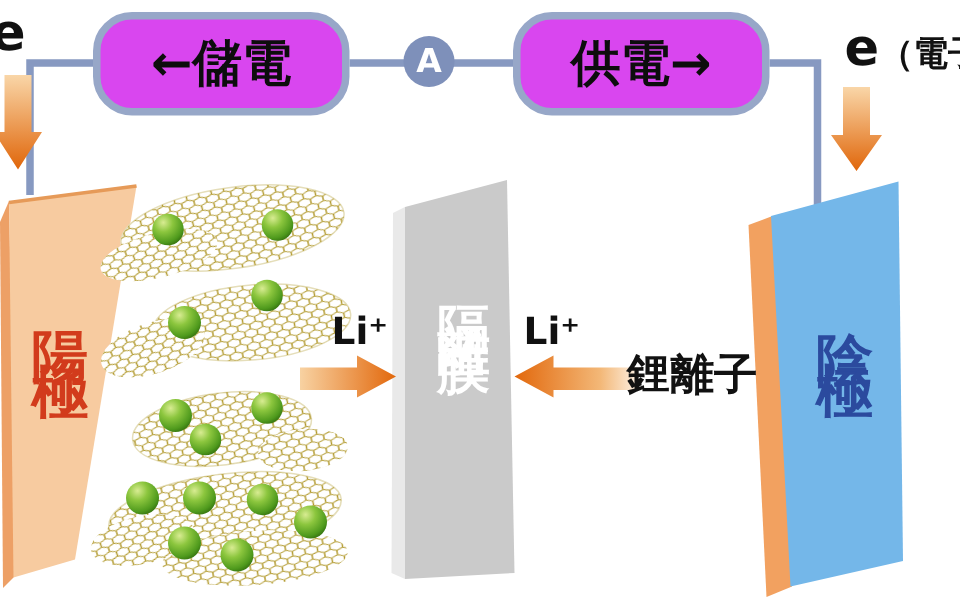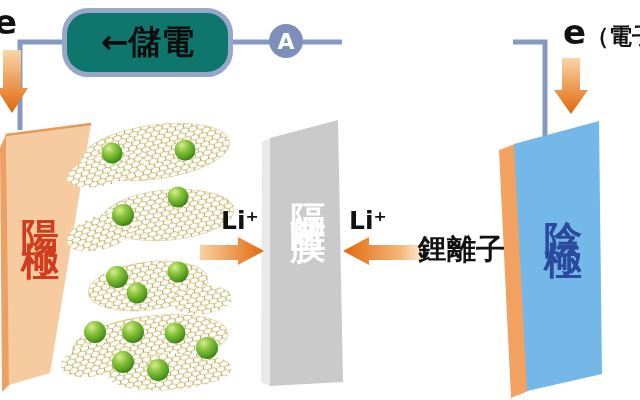--- a/index.html
+++ b/index.html
@@ -2,21 +2,21 @@
 <html><head>
 <meta charset="utf-8">
 <style>
   html,body{margin:0;padding:0;background:#fff;}
   body{width:640px;height:400px;overflow:hidden;position:relative;
        font-family:"DejaVu Sans","Liberation Sans",sans-serif;}
   #stage{position:absolute;left:0;top:0;width:640px;height:400px;}
   svg#art{position:absolute;left:0;top:0;}
   .lbl{position:absolute;white-space:nowrap;color:#111;}
   .pillbox{position:absolute;top:8px;height:69px;box-sizing:border-box;
-           background:#0f766e;border:5px solid #97a7c8;border-radius:26px;
+           background:#d946ef;border:5px solid #97a7c8;border-radius:26px;
            display:flex;align-items:center;justify-content:center;
            font-size:33px;font-weight:bold;color:#0d0d0d;z-index:3;}
   #store-box{left:62px;width:171px;}
   #supply-box{left:342px;width:171px;}
   #ammeter{position:absolute;left:269px;top:24px;width:34px;height:34px;
            border-radius:50%;background:#7e90ba;color:#fff;font-weight:bold;
            font-size:22px;display:flex;align-items:center;justify-content:center;z-index:4;}
   .e-label{font-size:34px;font-weight:bold;z-index:5;}
   #e-left{left:-6px;top:2px;}
   #e-right{left:563px;top:12px;}
@@ -140,20 +140,23 @@
       <path d="M200,245 L238,245 L238,237 L264,251 L238,265 L238,260 L200,260 Z"></path>
     </g>
     <g fill="url(#leftArrow)">
       <path d="M425,245 L369,245 L369,237 L343,251 L369,265 L369,260 L425,260 Z"></path>
     </g>
   </svg>
 
   <div class="pillbox" id="store-box">
     <span>←儲電</span>
   </div>
+  <div class="pillbox" id="supply-box">
+    <span>供電→</span>
+  </div>
   <div id="ammeter">
     <span>A</span>
   </div>
 
   <div class="lbl e-label" id="e-left">e</div>
   <div class="lbl e-label" id="e-right">
     <span>e</span><span class="paren">（電子</span>
   </div>
 
   <div class="lbl vtext" id="anode-label">陽極</div>

